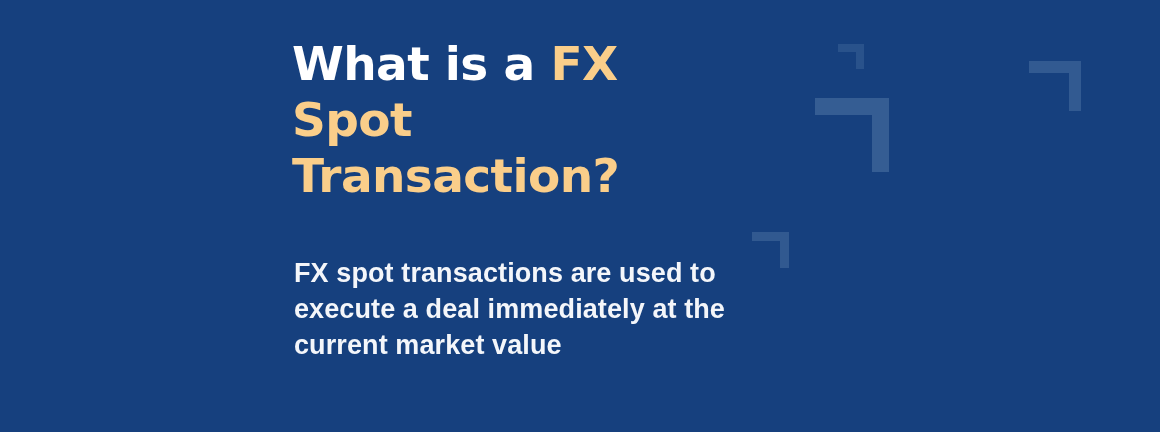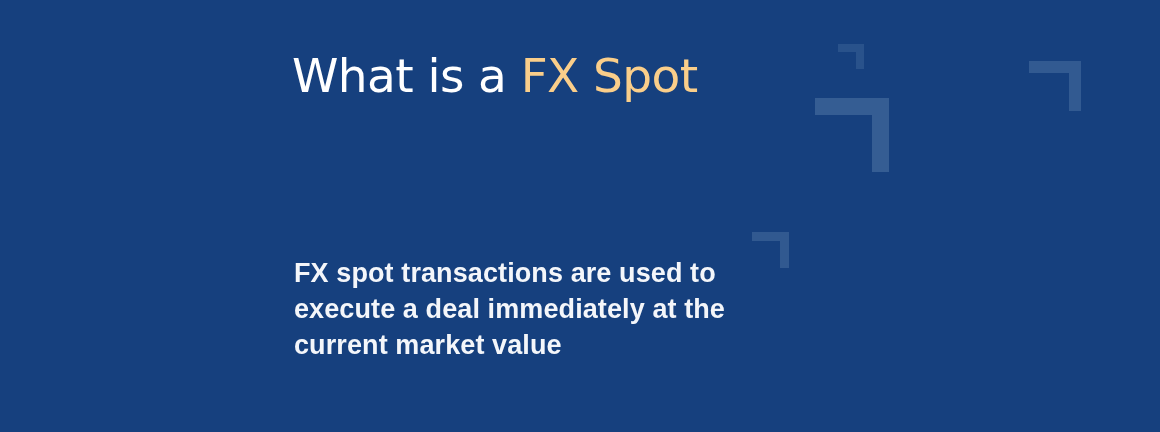--- a/index.html
+++ b/index.html
@@ -81,22 +81,22 @@
   }
 
   .headline {
     position: absolute;
     top: 36px;
     left: 0;
     margin: 0;
     width: 430px;
     font-family: "DejaVu Sans", "Liberation Sans", sans-serif;
     font-size: 47px;
-    line-height: 80px;
-    font-weight: 400;
+    line-height: 56px;
+    font-weight: 700;
     letter-spacing: -0.6px;
     color: #ffffff;
   }
 
   .headline .accent {
     color: #face8a;
   }
 
   .body-copy {
     position: absolute;
@@ -120,19 +120,19 @@
   <div class="bracket tr bracket-small"></div>
 
   <div class="bracket tr bracket-large"></div>
 
   <div class="bracket tr bracket-right"></div>
 
   <div class="bracket tr bracket-mid"></div>
 
   <div class="text-block">
 
-    <h1 class="headline"><span>What is a </span><span class="accent">FX Spot</span><br></h1>
+    <h1 class="headline"><span>What is a </span><span class="accent">FX Spot</span><br><span class="accent">Transaction?</span></h1>
 
     <p class="body-copy">FX spot transactions are used to execute a deal immediately at the current market value</p>
 
   </div>
 
 </div>
 
 </body></html>

